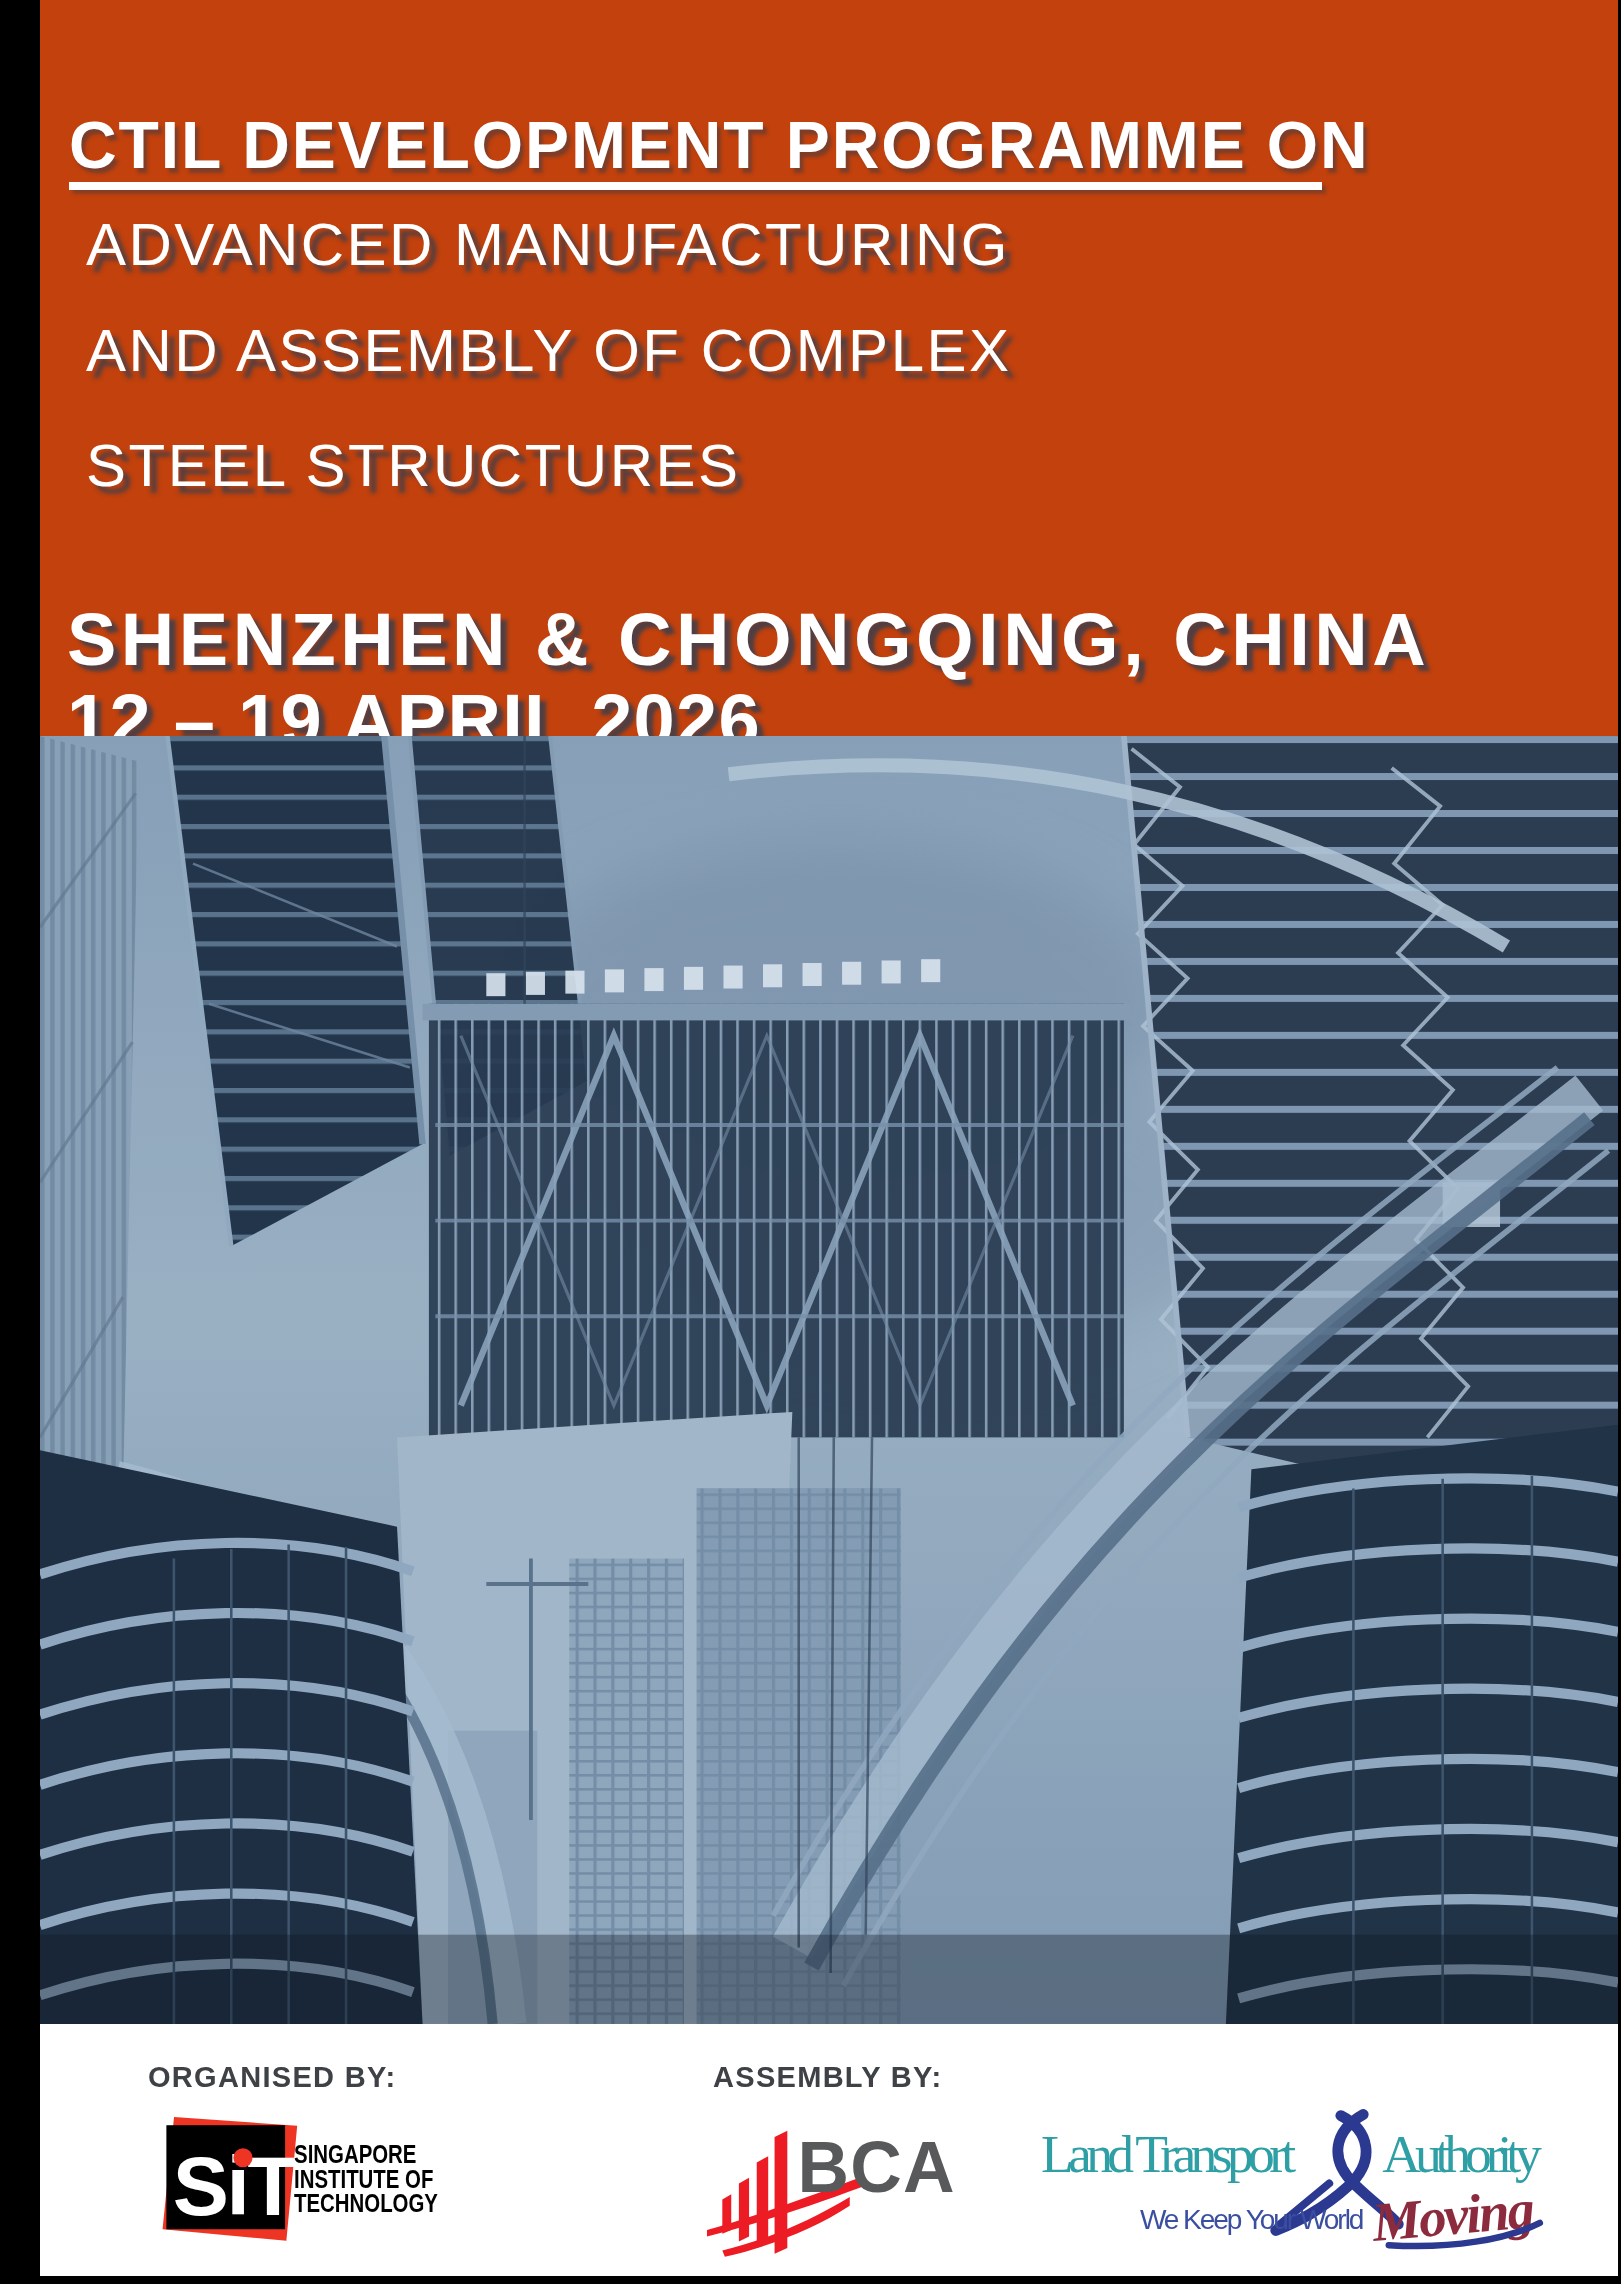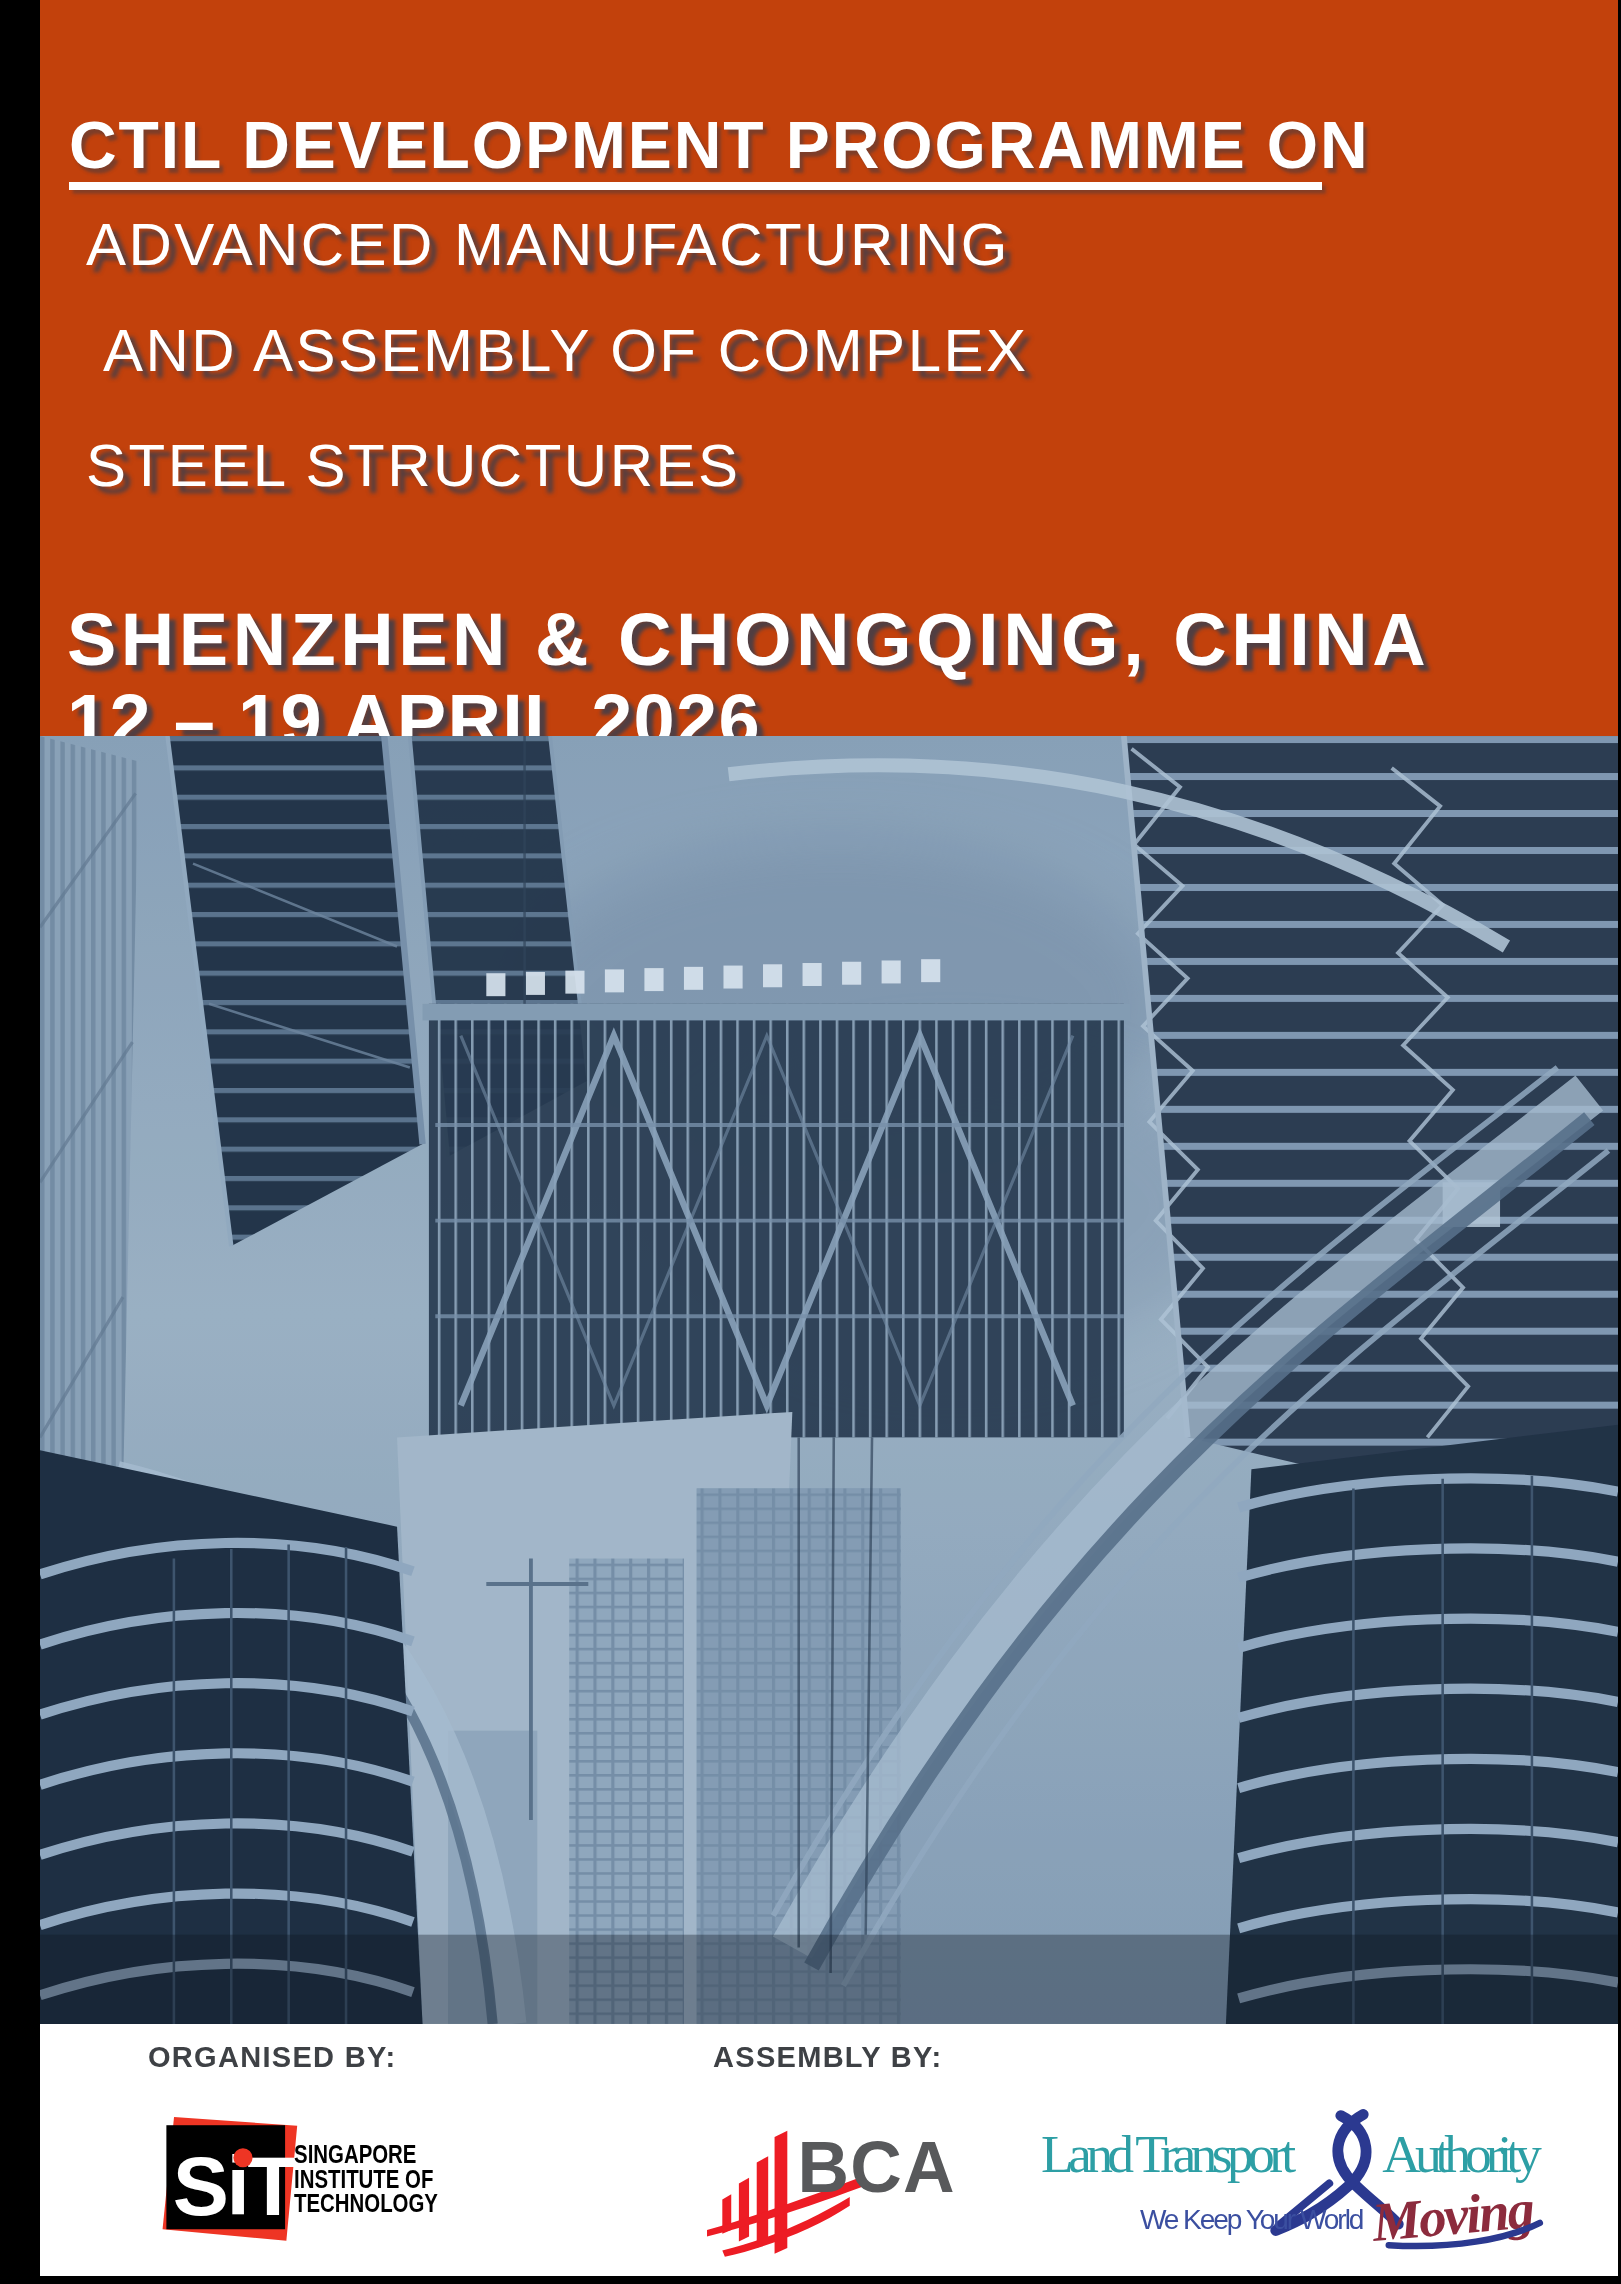--- a/index.html
+++ b/index.html
@@ -8,32 +8,32 @@
   
   .header{position:absolute;left:0;top:0;width:1578px;height:736px;background:#c2410c;overflow:hidden;}
   .kicker{position:absolute;left:29px;top:112px;font-size:66px;font-weight:bold;color:#fff;
           letter-spacing:1.9px;white-space:nowrap;line-height:1;
           text-shadow:3.8px 4.5px 3.2px rgba(40,58,78,0.45);}
   .kicker-underline{position:absolute;left:29px;top:182px;width:1253px;height:7.6px;background:#fff;
           box-shadow:3.8px 3.8px 3.2px rgba(40,58,78,0.4);}
   .title-line{position:absolute;left:46px;font-size:60px;font-weight:normal;color:#fff;
           letter-spacing:2.5px;white-space:nowrap;line-height:1;
           text-shadow:7px 7px 4.5px rgba(43,62,84,0.75);}
-  .tl1{top:215px;} .tl2{top:321px;margin-left:17px;} .tl3{top:436px;}
+  .tl1{top:215px;} .tl2{top:321px;} .tl3{top:436px;}
   .sub-line{position:absolute;left:27px;font-size:74px;font-weight:bold;color:#fff;
           white-space:nowrap;line-height:1;
           text-shadow:6.4px 6.4px 3.8px rgba(43,62,84,0.75);margin-top:48px;}
   .loc{top:555px;letter-spacing:4.5px;}
   .dates{top:636px;letter-spacing:1.3px;}
   
   .photo{position:absolute;left:0;top:736px;width:1578px;height:1288px;overflow:hidden;background:#9aacbc;}
   .photo svg{display:block;}
   
   .footer{position:absolute;left:0;top:2024px;width:1578px;height:252px;background:#fff;}
-  .byline{position:absolute;top:19px;font-size:29px;font-weight:bold;color:#3E4145;
+  .byline{position:absolute;top:39px;font-size:29px;font-weight:bold;color:#3E4145;
           letter-spacing:1.3px;white-space:nowrap;line-height:1;}
   .organised{left:108px;} .supported{left:673px;}
   .logo{position:absolute;}
   .logo-sit{left:120px;top:89px;}
   .logo-bca{left:663px;top:99px;}
   .logo-lta{left:1001px;top:84px;}
 </style>
 </head>
 <body>
 

